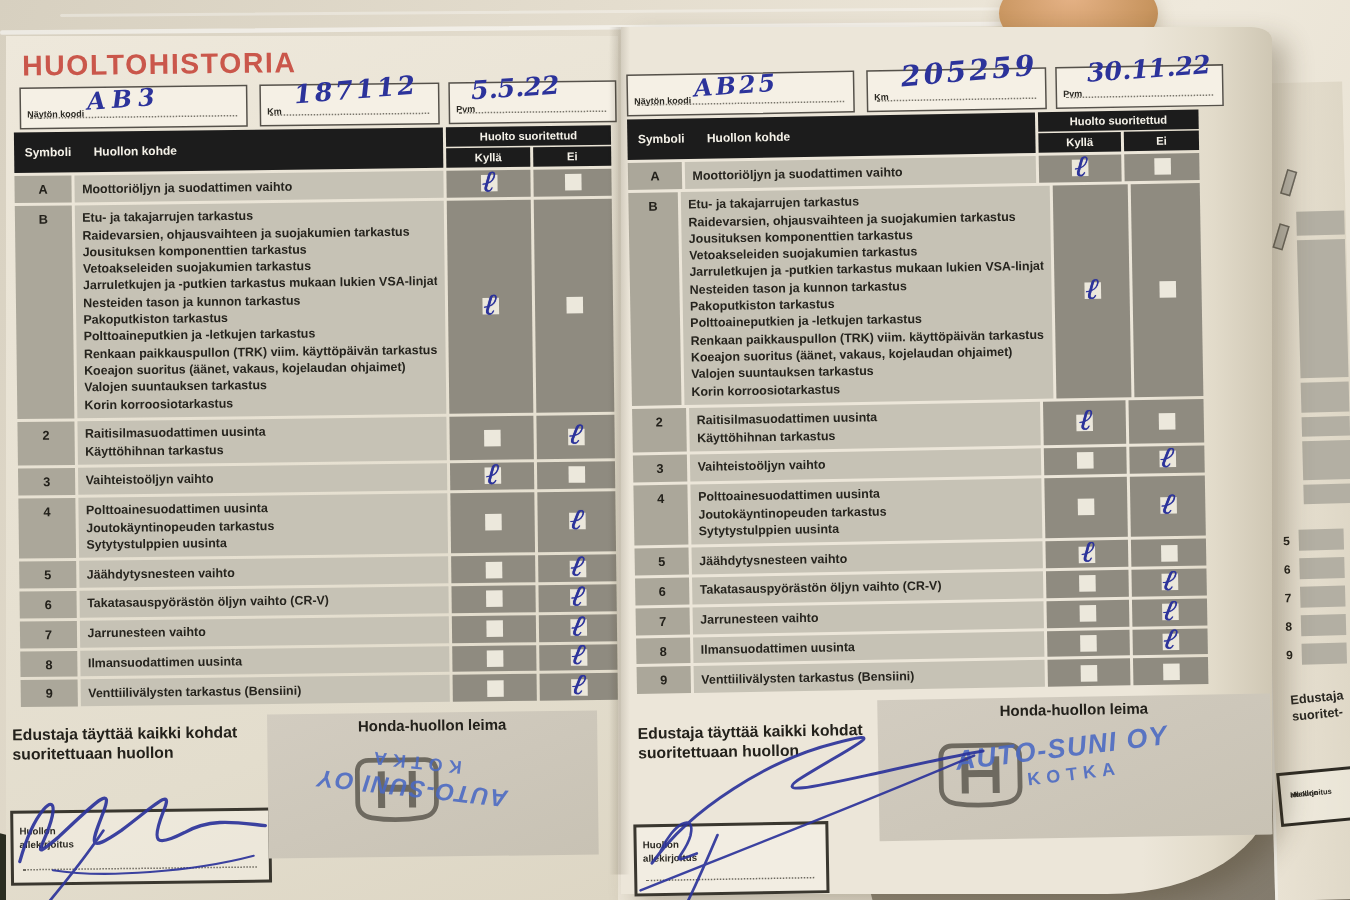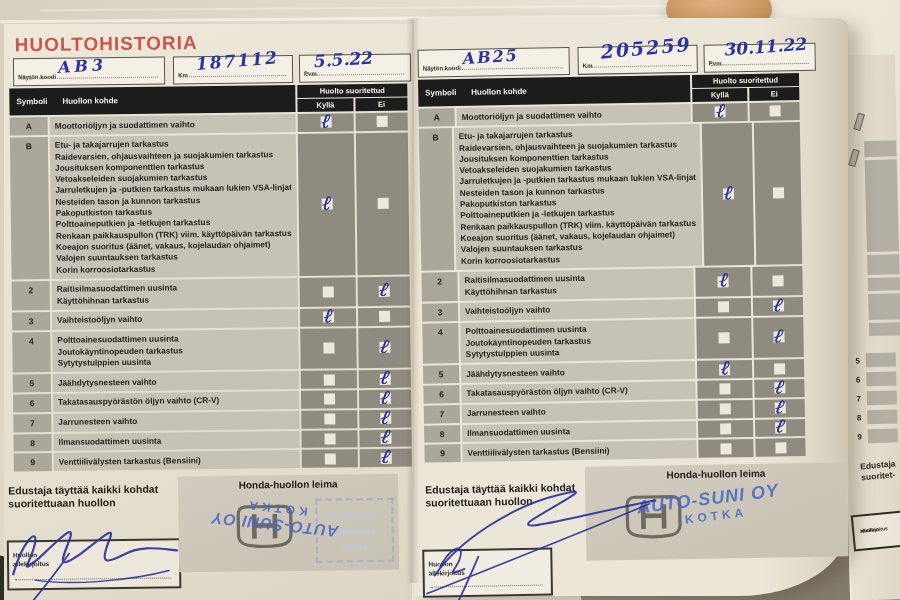--- a/index.html
+++ b/index.html
@@ -392,25 +392,20 @@
       <div class="stamp-box">
         <div class="stamp-label">Honda-huollon leima</div>
         <svg class="honda-logo" width="60" height="50" viewBox="0 0 64 52">
           <path d="M12 5 h40 c5 0 8 3 8 8 v22 c0 6 -4 10 -10 11 c-12 2 -24 2 -36 0 c-6 -1 -10 -5 -10 -11 V13 c0 -5 3 -8 8 -8 z" fill="none" stroke="#57534a" stroke-width="3.4"></path>
           <path d="M21 13 v26 M43 13 v26 M21 25 h22" stroke="#57534a" stroke-width="5" fill="none"></path>
         </svg>
         <div class="stamp-ink">
           <span class="stamp-l1">AUTO-SUNI OY</span>
           <span class="stamp-l2">KOTKA</span>
         </div>
-        <div class="corr-box">
-          <div>Korroosio-</div>
-          <div>tarkastus-</div>
-          <div>leima</div>
-        </div>
       </div>
     </div>
   </div>
 
   <div class="page page-right">
     <div class="page-inner">
       <div class="fields">
         <div class="fbox f-code">
           <span class="flabel">Näytön koodi</span>
           <i class="dotline"></i>

